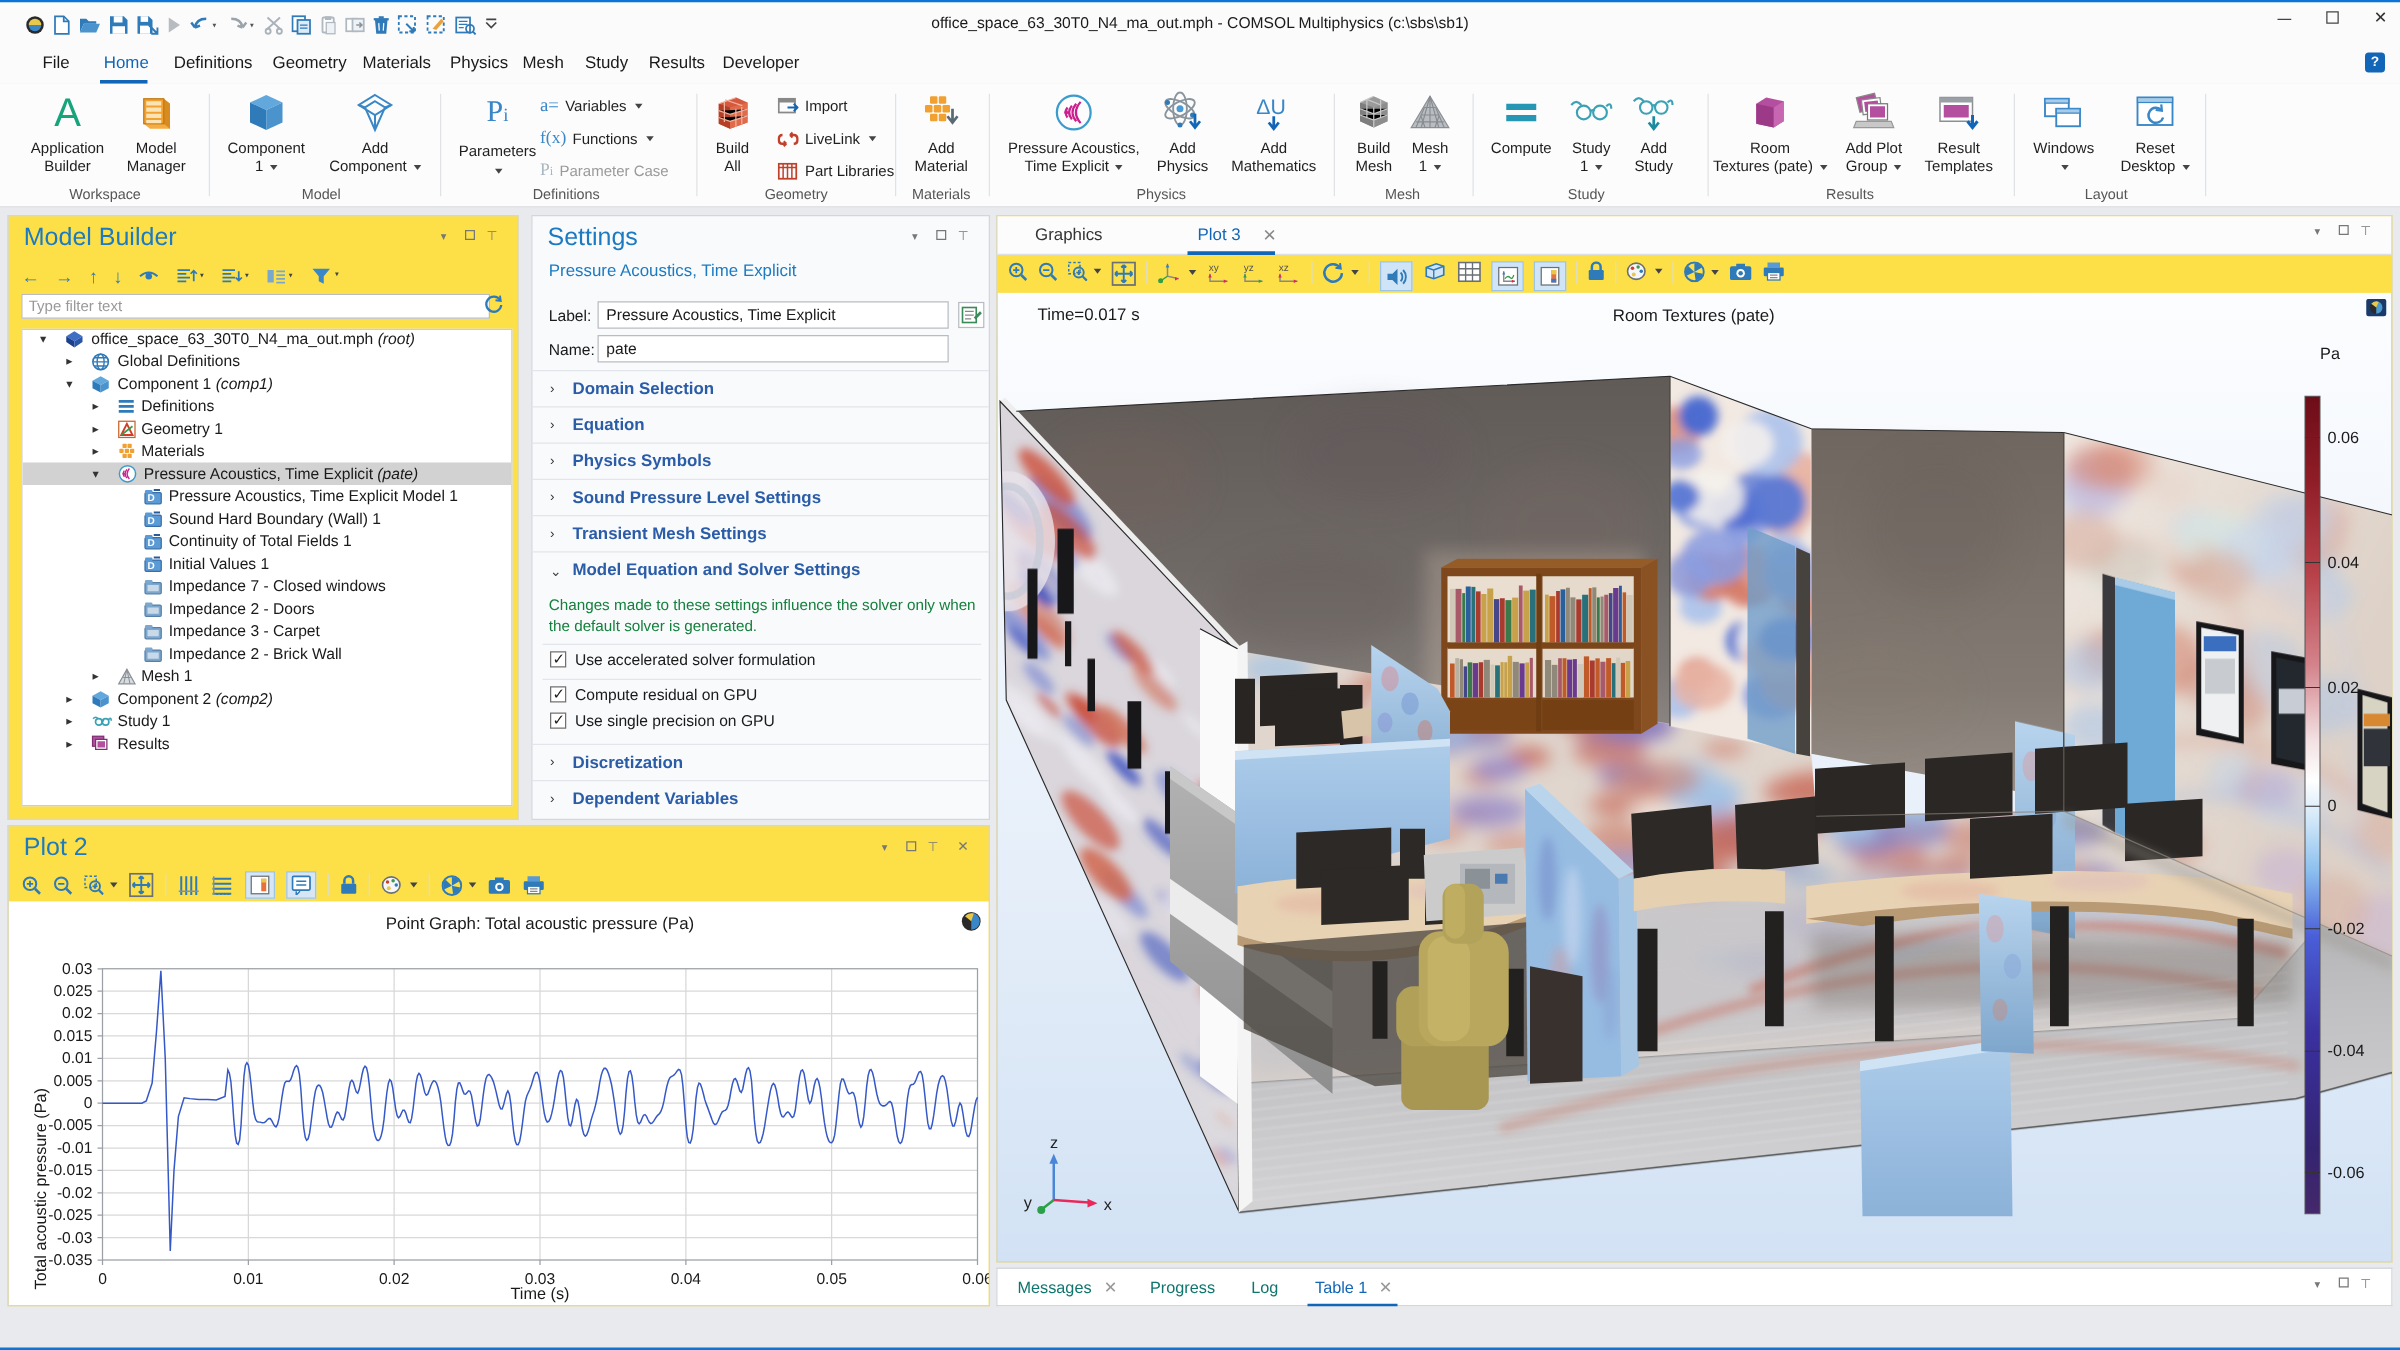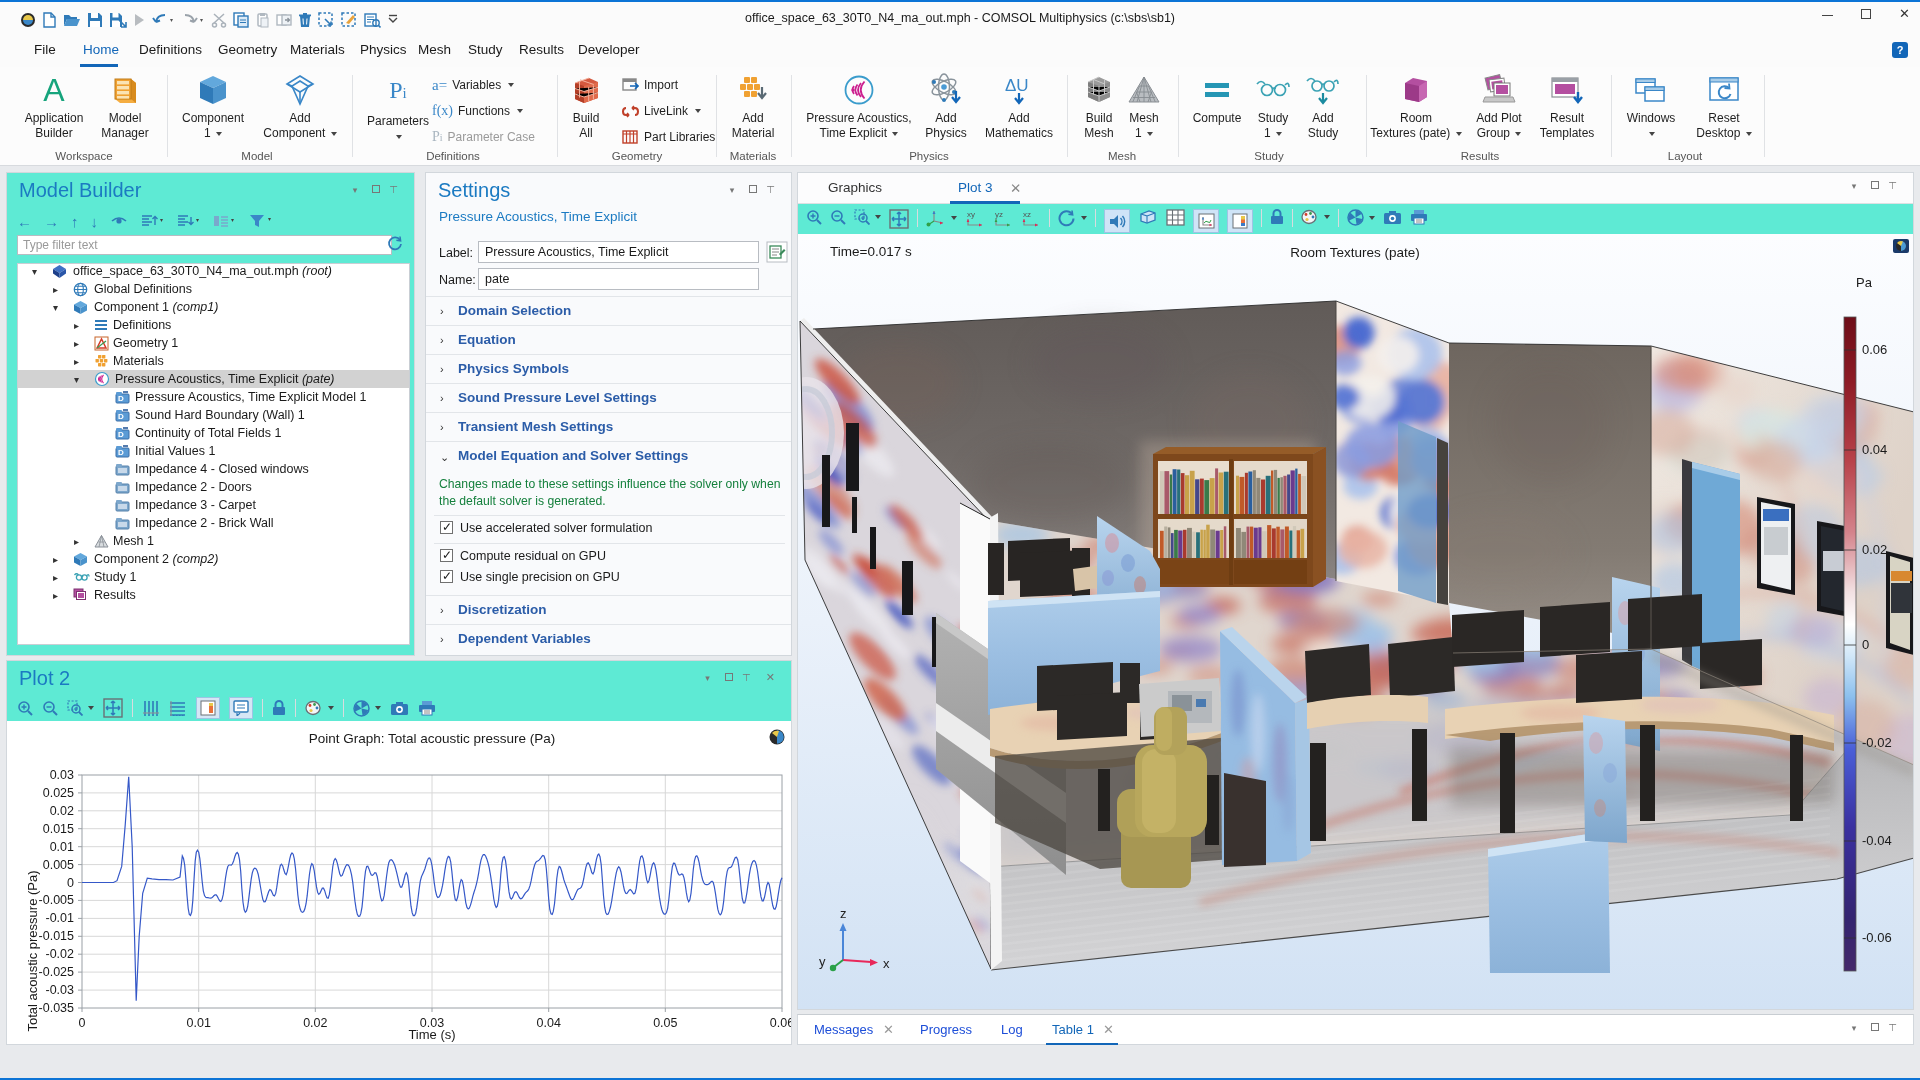--- a/index.html
+++ b/index.html
@@ -19,21 +19,21 @@
 
 #ribbon { position:absolute; left:0; top:65px; width:1920px; height:99px; background:#fcfcfc; border-bottom:1px solid #d7dade; }
 .rsep { position:absolute; top:8px; height:82px; width:1px; background:#e0e2e5; }
 .rgroup-label { position:absolute; top:83px; font-size:11.5px; color:#555; text-align:center; }
 .rbtn { position:absolute; top:6px; text-align:center; font-size:12px; color:#1f1f1f; line-height:15px; }
 .rbtn .ric { display:block; margin:0 auto 4px auto; }
 .rsmall { position:absolute; font-size:12px; color:#1f1f1f; height:20px; display:flex; align-items:center; gap:5px; }
 .caret { display:inline-block; width:0; height:0; border-left:3.5px solid transparent; border-right:3.5px solid transparent; border-top:4px solid #444; vertical-align:middle; margin-left:2px; }
 
 #main { position:absolute; left:0; top:165px; width:1920px; height:883px; background:#e8eaed; }
-.panel { position:absolute; background:#5eead4; border:1px solid #d2d7dc; }
+.panel { position:absolute; background:#fde047; border:1px solid #d2d7dc; }
 .panel-title { position:absolute; left:12px; top:6px; font-size:20px; color:#1b7ac2; }
 .panel-ctrl { position:absolute; right:10px; top:10px; color:#777; font-size:11px; letter-spacing:6px; }
 
 #mb { left:6px; top:5px; width:409px; height:484px; }
 #mb-toolbar { position:absolute; left:10px; top:38px; height:20px; display:flex; gap:12px; align-items:center; }
 #mb-filter { position:absolute; left:10px; top:62px; width:375px; height:20px; border:1px solid #b8bcc2; background:#fff; font-size:12px; color:#999; padding-left:5px; line-height:18px; }
 #mb-tree { position:absolute; left:10px; top:90px; width:393px; height:382px; border:1px solid #c9ced4; background:#fff; overflow:hidden; }
 .trow { position:absolute; height:18px; font-size:12.5px; color:#1a1a1a; white-space:nowrap; display:flex; align-items:center; }
 .trow i { font-style:italic; }
 .tsel { position:absolute; left:0; width:100%; height:18px; background:#d2d2d2; }
@@ -52,21 +52,21 @@
 
 #plot2 { left:6px; top:493px; width:786px; height:385px; }
 #plot2-toolbar { position:absolute; left:10px; top:36px; height:22px; display:flex; gap:9px; align-items:center; }
 
 #graphics { left:797px; top:5px; width:1117px; height:838px; }
 #gtabs { position:absolute; left:0; top:0; width:100%; height:31px; background:#fcfcfd; border-bottom:1px solid #dde0e3; }
 .gtab { position:absolute; top:7px; font-size:13.5px; color:#333; }
 #gtoolbar { position:absolute; left:8px; top:36px; height:24px; display:flex; gap:8px; align-items:flex-start; }
 
 #messages { left:797px; top:847px; width:1117px; height:31px; background:#fff; border:1px solid #d2d7dc; border-top:1px solid #c8cdd2; }
-.mtab { position:absolute; top:7px; font-size:13px; color:#1d4ed8; }
+.mtab { position:absolute; top:7px; font-size:13px; color:#0f766e; }
 
 #statusbar { position:absolute; left:0; top:1048px; width:1920px; height:30px; background:#f0f0f0; border-top:1px solid #d9d9d9; }
 #statusbar .mem { position:absolute; left:1240px; top:7px; font-size:12px; color:#1a1a1a; }
 </style>
 </head>
 <body>
 <div id="win">
   <div id="titlebar">
     <div id="title-text">office_space_63_30T0_N4_ma_out.mph - COMSOL Multiphysics (c:\sbs\sb1)</div>
     <div id="qat">
@@ -513,21 +513,21 @@
             </svg>
           </div>
         <div class="trow" style="left:117px;top:178px;">Initial Values 1</div>
         <div class="trow" style="left:97px;top:196px;">
             <svg width="15" height="15" viewBox="0 0 15 15">
               <rect x="1" y="4" width="13" height="9" rx="1" fill="#7da7cc" stroke="#5580aa"></rect>
               <rect x="1" y="2" width="6" height="3" rx="1" fill="#7da7cc"></rect>
               <rect x="3" y="6" width="9" height="5" fill="#c8d9ea"></rect>
             </svg>
           </div>
-        <div class="trow" style="left:117px;top:196px;">Impedance 4 - Closed windows</div>
+        <div class="trow" style="left:117px;top:196px;">Impedance 7 - Closed windows</div>
         <div class="trow" style="left:97px;top:214px;">
             <svg width="15" height="15" viewBox="0 0 15 15">
               <rect x="1" y="4" width="13" height="9" rx="1" fill="#7da7cc" stroke="#5580aa"></rect>
               <rect x="1" y="2" width="6" height="3" rx="1" fill="#7da7cc"></rect>
               <rect x="3" y="6" width="9" height="5" fill="#c8d9ea"></rect>
             </svg>
           </div>
         <div class="trow" style="left:117px;top:214px;">Impedance 2 - Doors</div>
         <div class="trow" style="left:97px;top:232px;">
             <svg width="15" height="15" viewBox="0 0 15 15">

